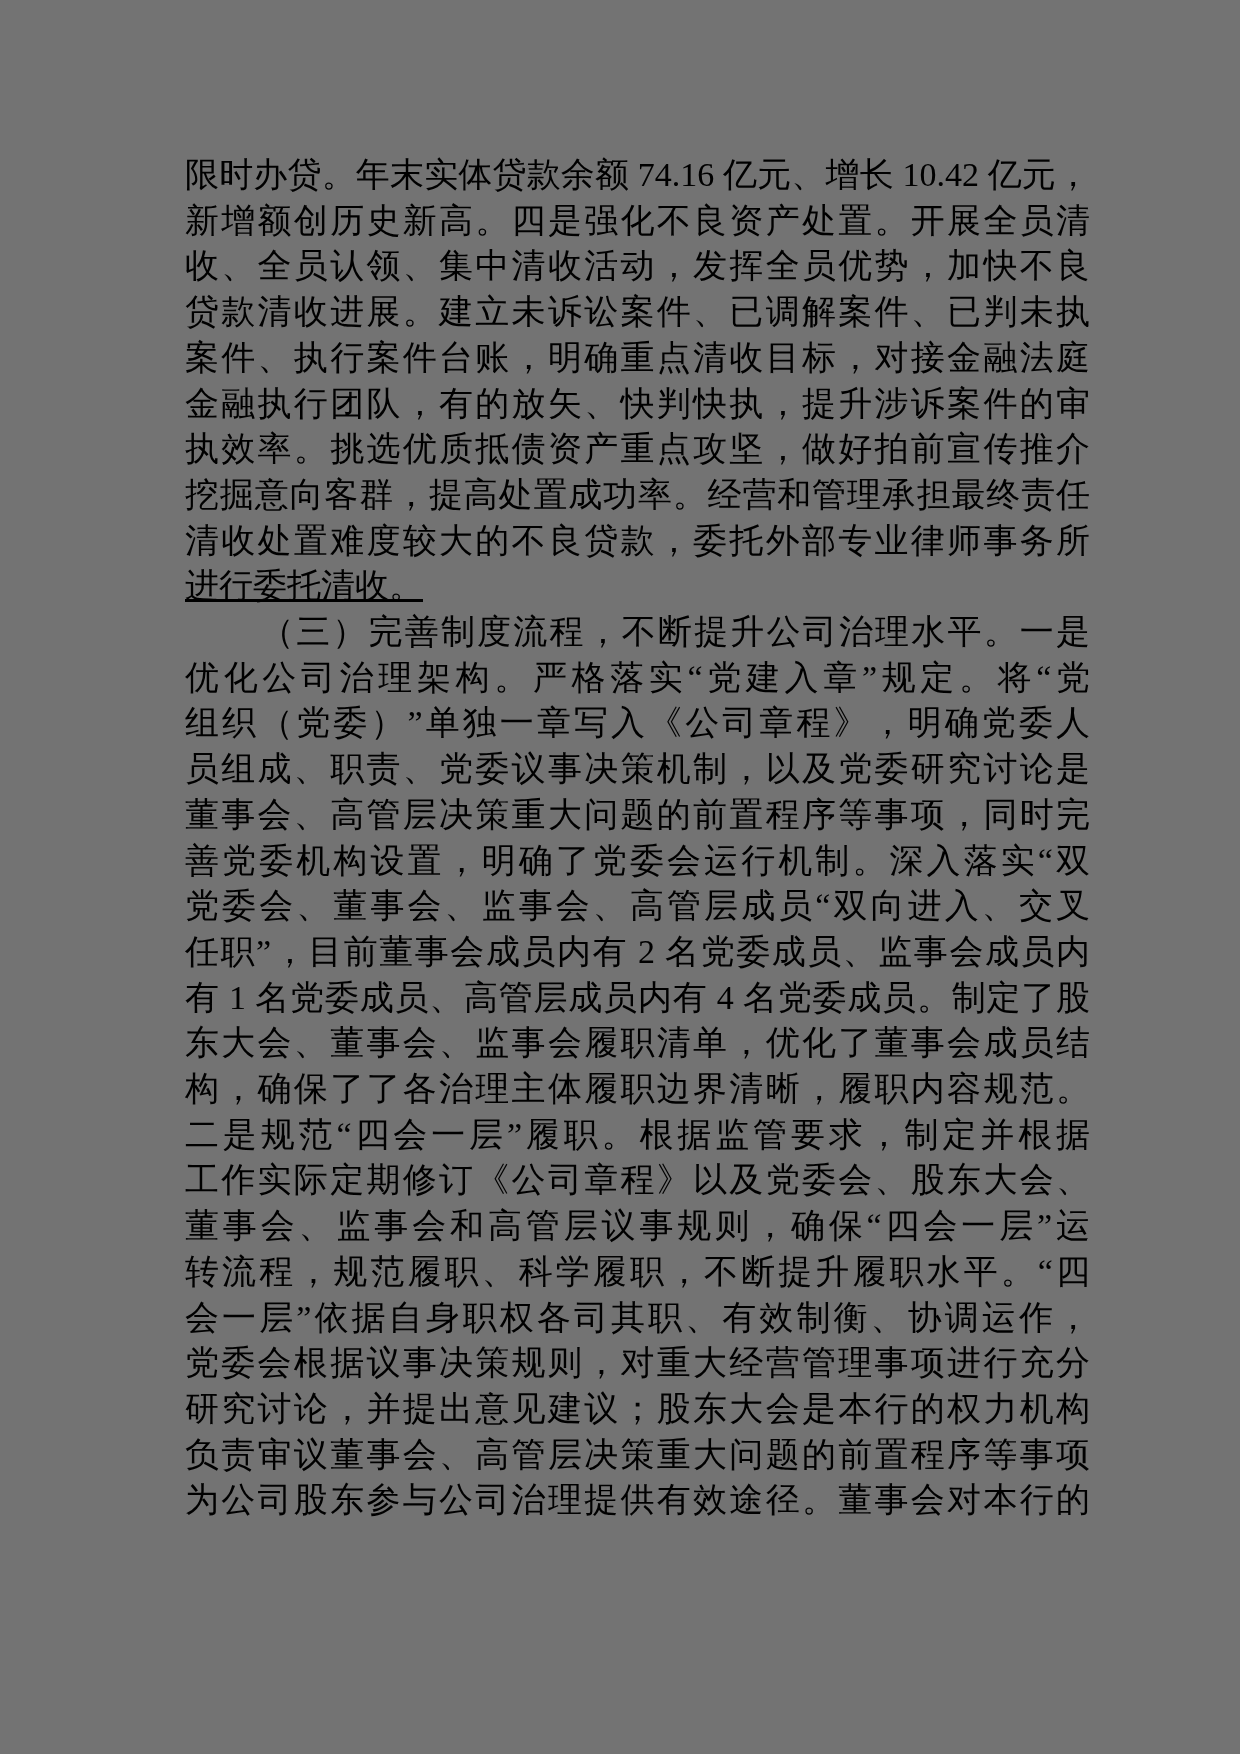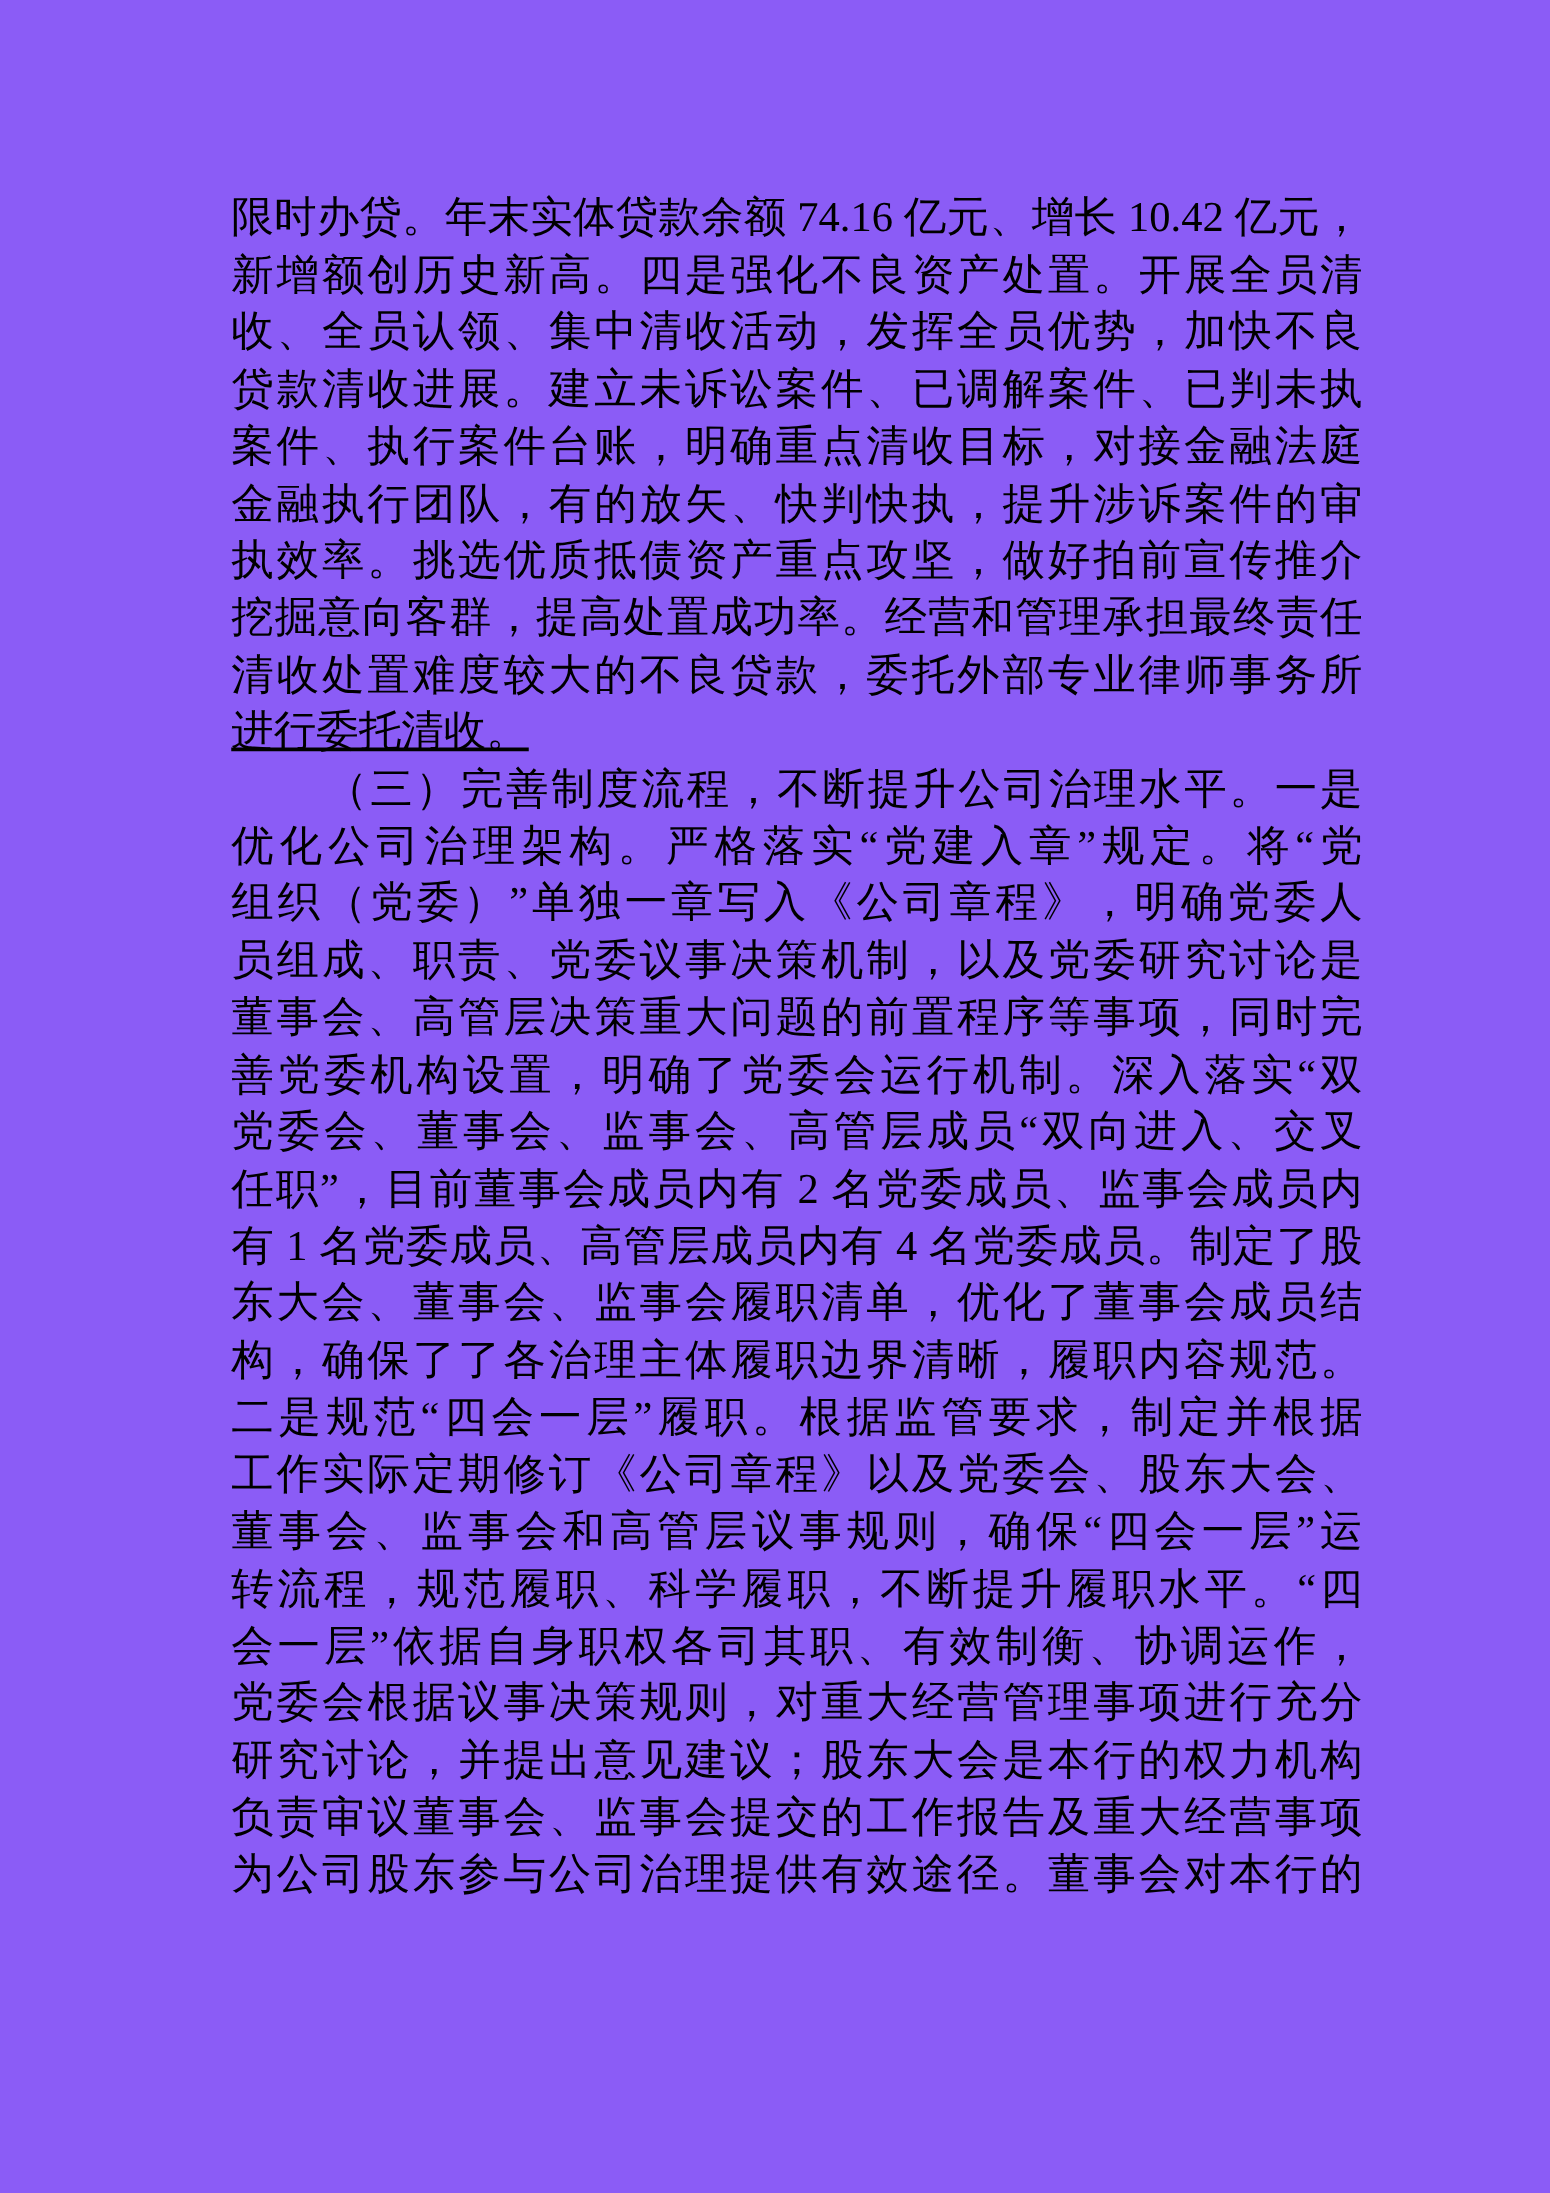--- a/index.html
+++ b/index.html
@@ -9,21 +9,21 @@
   }
   body {
     width: 1240px;
     height: 1754px;
     overflow: hidden;
   }
   .page {
     box-sizing: border-box;
     width: 1240px;
     height: 1754px;
-    background: #8b5cf6;
+    background: #737373;
     padding: 152px 150px 0 185px;
   }
   .text-body {
     width: 905px;
   }
   .line {
     font-family: "Liberation Serif", "DejaVu Serif", serif;
     font-size: 34px;
     line-height: 45.7px;
     color: #000000;
@@ -67,16 +67,16 @@
     <div class="line">有 1 名党委成员、高管层成员内有 4 名党委成员。制定了股</div>
     <div class="line">东大会、董事会、监事会履职清单，优化了董事会成员结</div>
     <div class="line">构，确保了了各治理主体履职边界清晰，履职内容规范。</div>
     <div class="line">二是规范“四会一层”履职。根据监管要求，制定并根据</div>
     <div class="line">工作实际定期修订《公司章程》以及党委会、股东大会、</div>
     <div class="line">董事会、监事会和高管层议事规则，确保“四会一层”运</div>
     <div class="line">转流程，规范履职、科学履职，不断提升履职水平。“四</div>
     <div class="line">会一层”依据自身职权各司其职、有效制衡、协调运作，</div>
     <div class="line">党委会根据议事决策规则，对重大经营管理事项进行充分</div>
     <div class="line">研究讨论，并提出意见建议；股东大会是本行的权力机构</div>
-    <div class="line">负责审议董事会、监事会提交的工作报告及重大经营事项</div>
+    <div class="line">负责审议董事会、高管层决策重大问题的前置程序等事项</div>
     <div class="line">为公司股东参与公司治理提供有效途径。董事会对本行的</div>
   </div>
 </div>
 
 </body></html>

